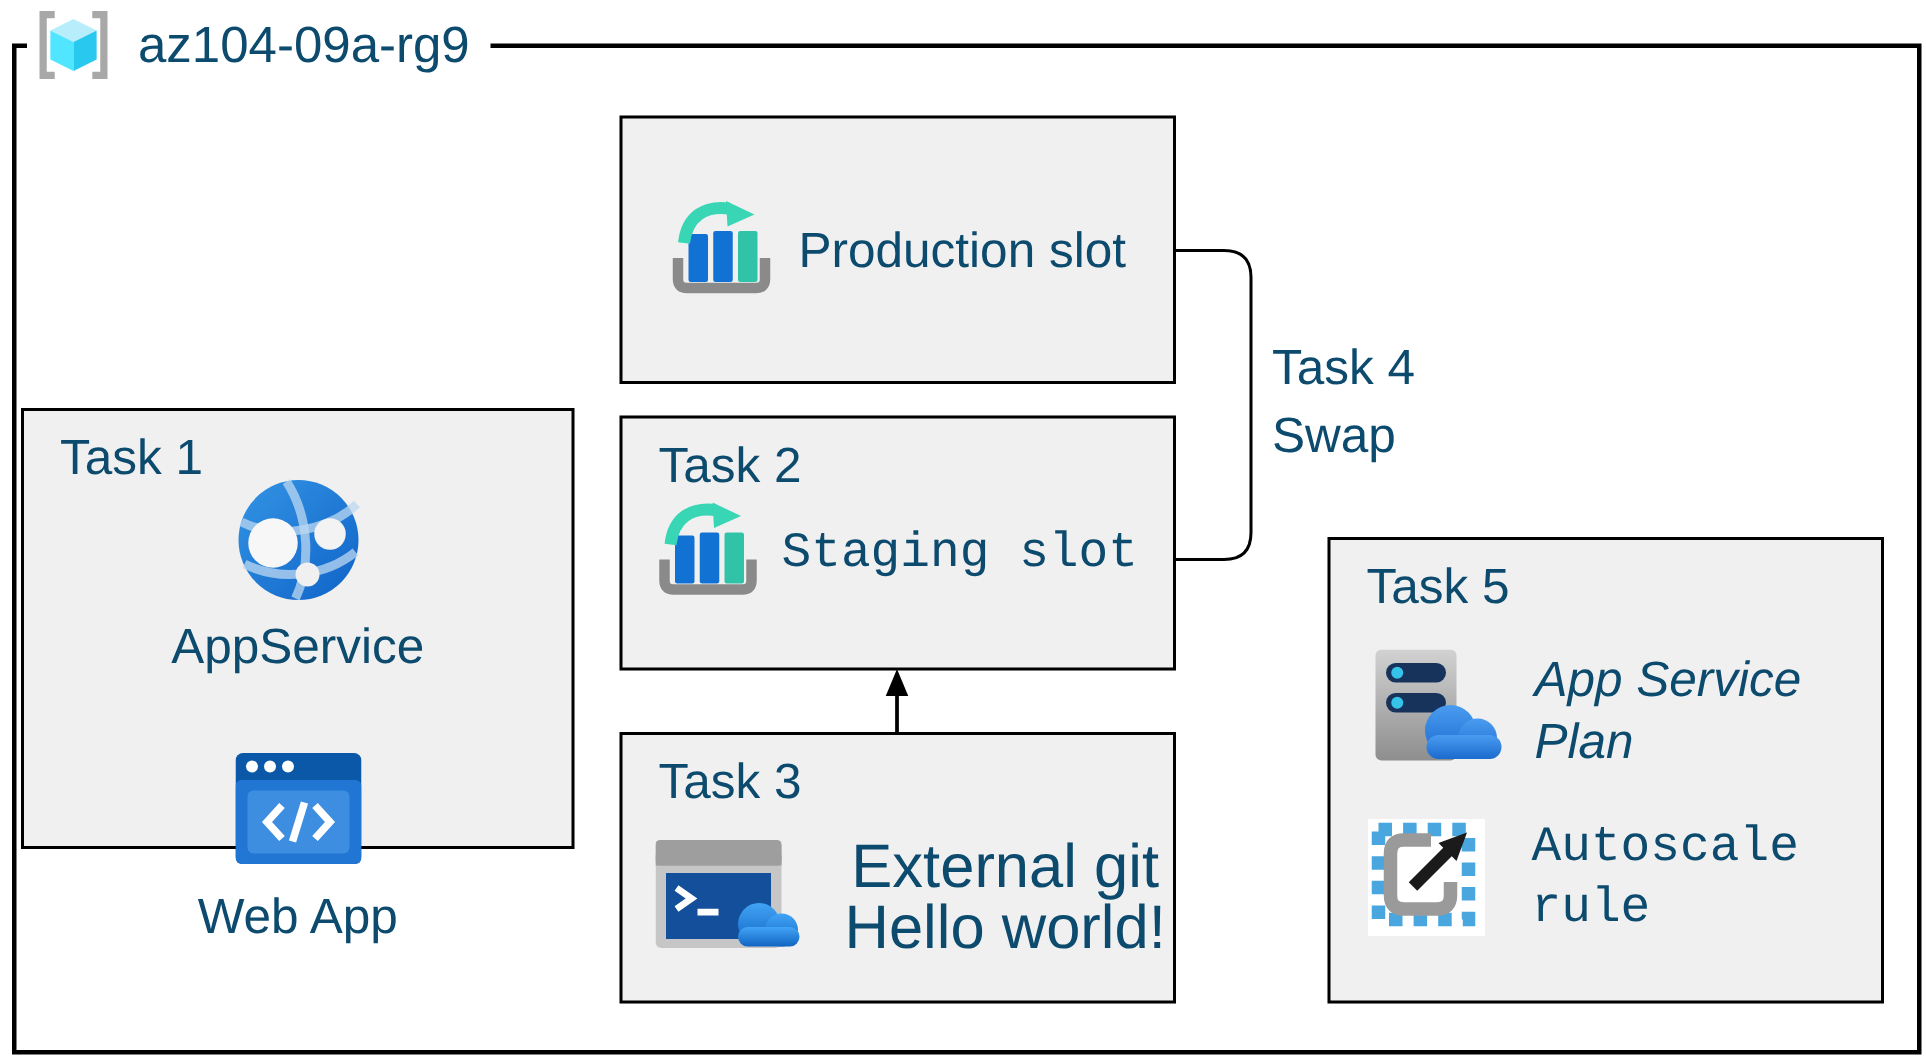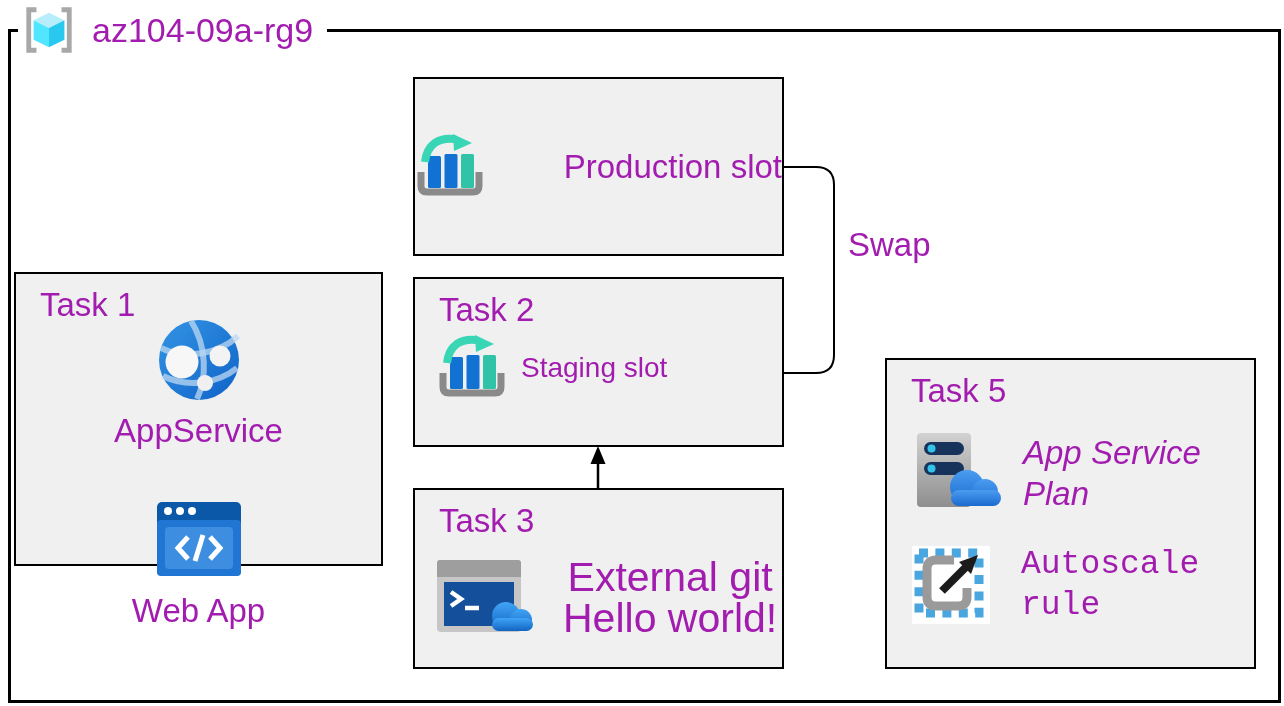--- a/index.html
+++ b/index.html
@@ -1,51 +1,51 @@
 <!DOCTYPE html>
 <html><head>
 <meta charset="utf-8">
 <style>
   * { box-sizing: border-box; }
   body { margin: 0; background: #fff; }
   .canvas {
     position: relative; width: 1284px; height: 706px;
     background: #fff; overflow: hidden;
     font-family: "Liberation Sans", sans-serif;
-    color: #a21caf;
+    color: #0c4a6e;
   }
   .rg-border {
     position: absolute; left: 8px; top: 29px; width: 1273px; height: 674px;
     border: 3px solid #000;
   }
   .rg-title {
     position: absolute; left: 18px; top: 6px; z-index: 5;
     display: flex; align-items: center; gap: 16px;
     background: #fff; padding: 0 14px 0 4px;
     font-size: 34px;
   }
   .box {
     position: absolute; background: #f0f0f0; border: 2px solid #000;
   }
   .box-title {
     position: absolute; left: 24px; top: 12px; font-size: 33px;
   }
   .slot-row {
     position: absolute; inset: 0;
-    display: flex; align-items: center; justify-content: space-between; gap: 16px;
+    display: flex; align-items: center; justify-content: center; gap: 16px;
     font-size: 33px;
   }
   #box-task1 .col {
     position: absolute; left: 0; right: 0; top: 44px;
     display: flex; flex-direction: column; align-items: center;
   }
   #box-task1 .col .lbl { font-size: 33px; }
   #box-task2 .row {
     position: absolute; left: 22px; top: 56px;
-    display: flex; align-items: center; gap: 14px; font-size: 28px;
+    display: flex; align-items: center; gap: 14px; font-size: 33px; font-family: Liberation Mono, monospace;
   }
   #box-task3 .row {
     position: absolute; left: 22px; top: 66px;
     display: flex; align-items: center; gap: 28px;
   }
   #box-task3 .lines { font-size: 41px; line-height: 41px; text-align: center; min-width: 200px; }
   #box-task5 .row {
     position: absolute; left: 24px;
     display: flex; align-items: center; gap: 20px;
   }
@@ -220,20 +220,21 @@
         </svg>
       </span>
       <div class="lines" style="margin-left:11px;">
         <div>Autoscale</div>
         <div>rule</div>
       </div>
     </div>
   </div>
 
   <div class="task4-label">
+    <div>Task 4</div>
     <div>Swap</div>
   </div>
 
   <svg class="connectors" width="1284" height="706" viewBox="0 0 1284 706">
     <path d="M784,167 H816 Q834,167 834,185 V355 Q834,373 816,373 H784" stroke="#000" stroke-width="2" fill="none"></path>
     <g>
       <line x1="598" y1="488" x2="598" y2="458" stroke="#000" stroke-width="2.5"></line>
       <polygon points="598,446 590.5,464 605.5,464" fill="#000"></polygon>
     </g>
   </svg>

